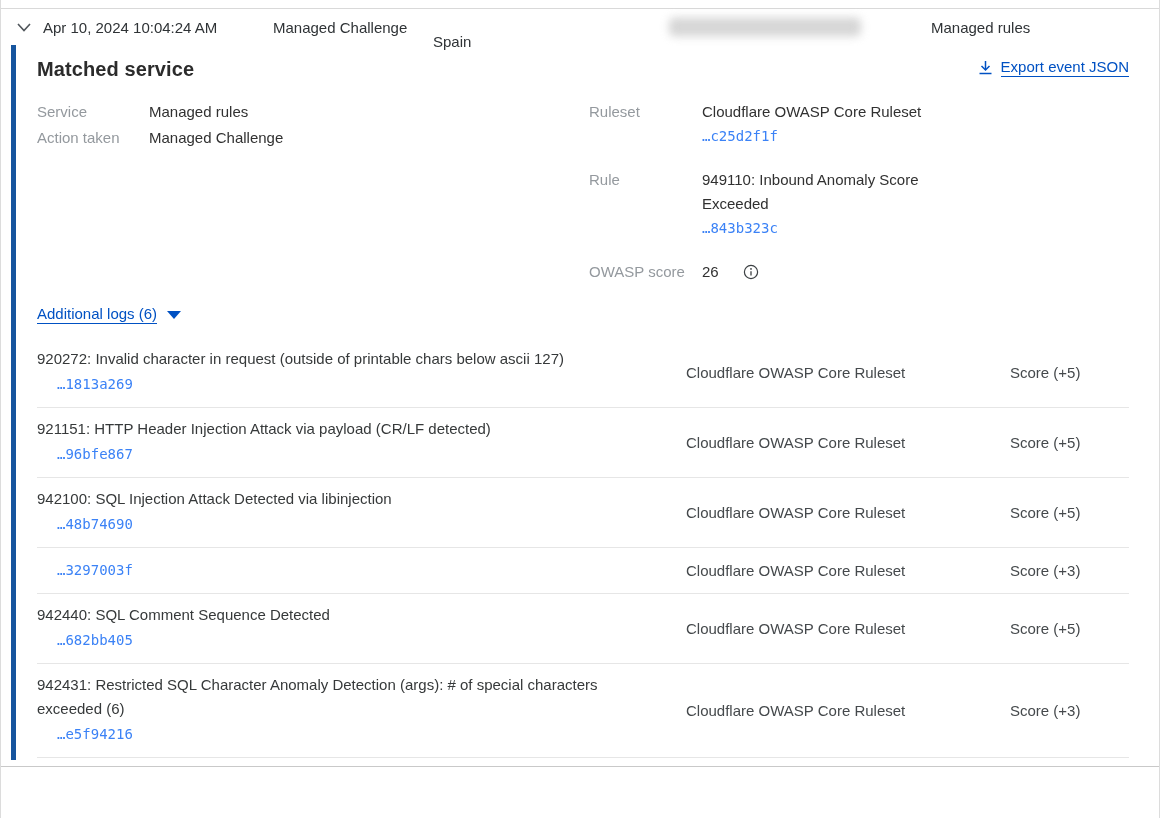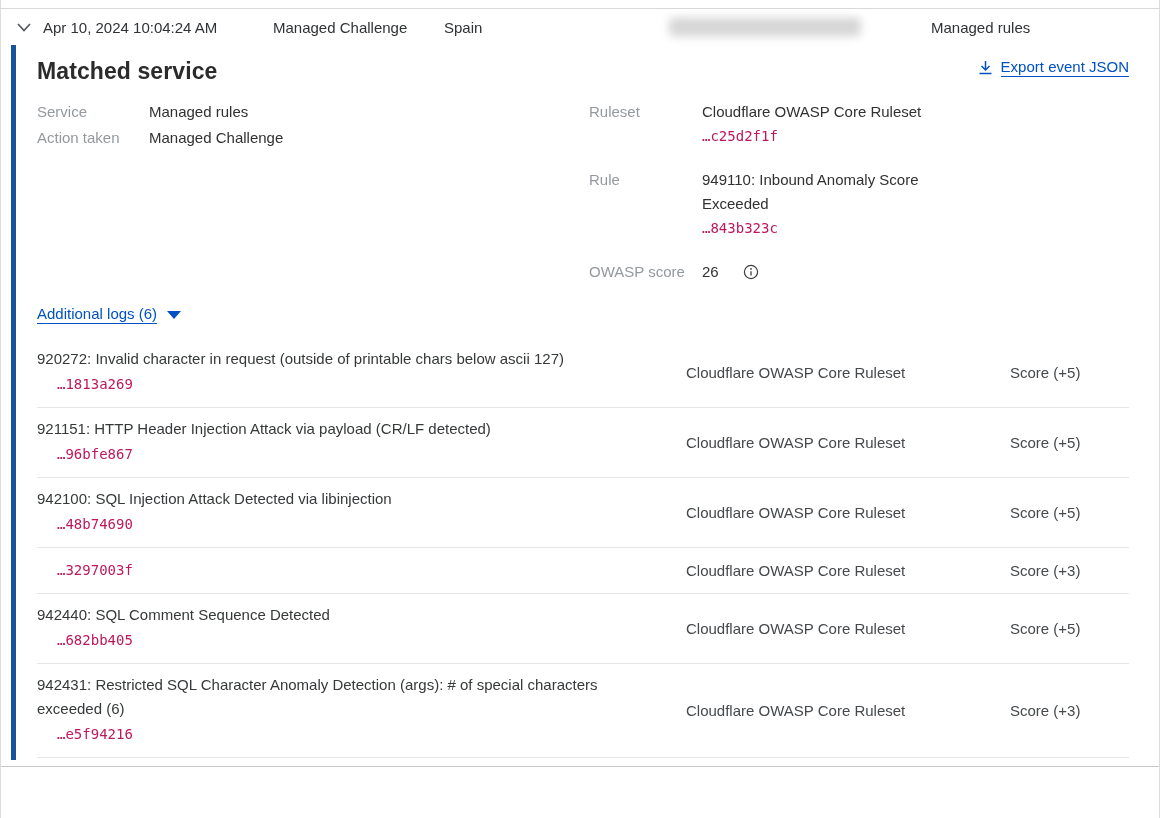--- a/index.html
+++ b/index.html
@@ -17,46 +17,46 @@
 
   
   .event-header {
     position:relative; height:37px; border-top:1px solid #d9d9d9;
     font-size:15px; color:#2f3336;
   }
   .event-header > * { position:absolute; top:50%; transform:translateY(-50%); white-space:nowrap; }
   .chev { left:14px; width:18px; height:18px; display:flex; align-items:center; justify-content:center; cursor:pointer; }
   .eh-date    { left:42px; }
   .eh-action  { left:272px; }
-  .eh-country { left:443px; }
+  .eh-country { left:432px;margin-top:14px; }
   .eh-blur    { left:668px; width:192px; height:19px; background:#c9c9c9; border-radius:5px; filter:blur(4px); opacity:.75; }
   .eh-service { left:930px; }
 
   
   .panel { position:relative; padding:13px 30px 8px 36px; }
   .accent-bar { position:absolute; left:10px; top:0; bottom:6px; width:5px; background:#16559e; }
 
   .panel-head { display:flex; justify-content:space-between; align-items:flex-start; height:26px; margin-bottom:16px; }
-  .panel-title { font-size:23px; font-weight:700; color:#2b2b2b; letter-spacing:.1px; }
+  .panel-title { font-size:20px; font-weight:700; color:#2b2b2b; letter-spacing:.1px; }
   .export-link { display:flex; align-items:center; gap:8px; color:#0051c3; text-decoration:none; cursor:pointer; font-size:15px; }
   .export-link .txt { border-bottom:1px solid #0051c3; padding-bottom:1px; }
 
   .fields { display:flex; align-items:flex-start; }
   .col-left { width:552px; flex:0 0 552px; display:flex; flex-direction:column; gap:2px; }
   .kv { display:flex; align-items:flex-start; line-height:24px; }
   .kv .lbl { color:#94999e; flex:0 0 112px; }
   .col-left .kv .val { color:#313131; }
 
   .col-right { flex:1; display:flex; flex-direction:column; }
   .col-right .kv { margin-bottom:19px; }
   .col-right .kv:last-child { margin-bottom:0; }
   .col-right .kv .lbl { flex:0 0 113px; }
   .col-right .valblock { width:240px; }
   .valname { color:#313131; line-height:24px; }
-  .mono-hash { font-family:"DejaVu Sans Mono","Liberation Mono",monospace; font-size:14px; color:#be185d; line-height:25px; }
+  .mono-hash { font-family:"DejaVu Sans Mono","Liberation Mono",monospace; font-size:14px; color:#3b82f6; line-height:25px; }
   .owasp-val { display:flex; align-items:center; gap:24px; line-height:24px; }
 
   .add-logs-wrap { margin-top:21px; margin-bottom:14px; display:flex; align-items:center; gap:7px; }
   .add-logs-link { color:#0051c3; text-decoration:none; border-bottom:1px solid #0051c3; padding-bottom:1px; cursor:pointer; }
   .caret-down { width:0; height:0; border-left:7px solid transparent; border-right:7px solid transparent; border-top:8px solid #0051c3; margin-left:3px; cursor:pointer; }
 
   
   .logs-table { }
   .log-row { display:flex; align-items:center; border-bottom:1px solid #e6e6e6; padding:9px 0 10px 0; }
   .cell-desc { flex:0 0 628px; }

